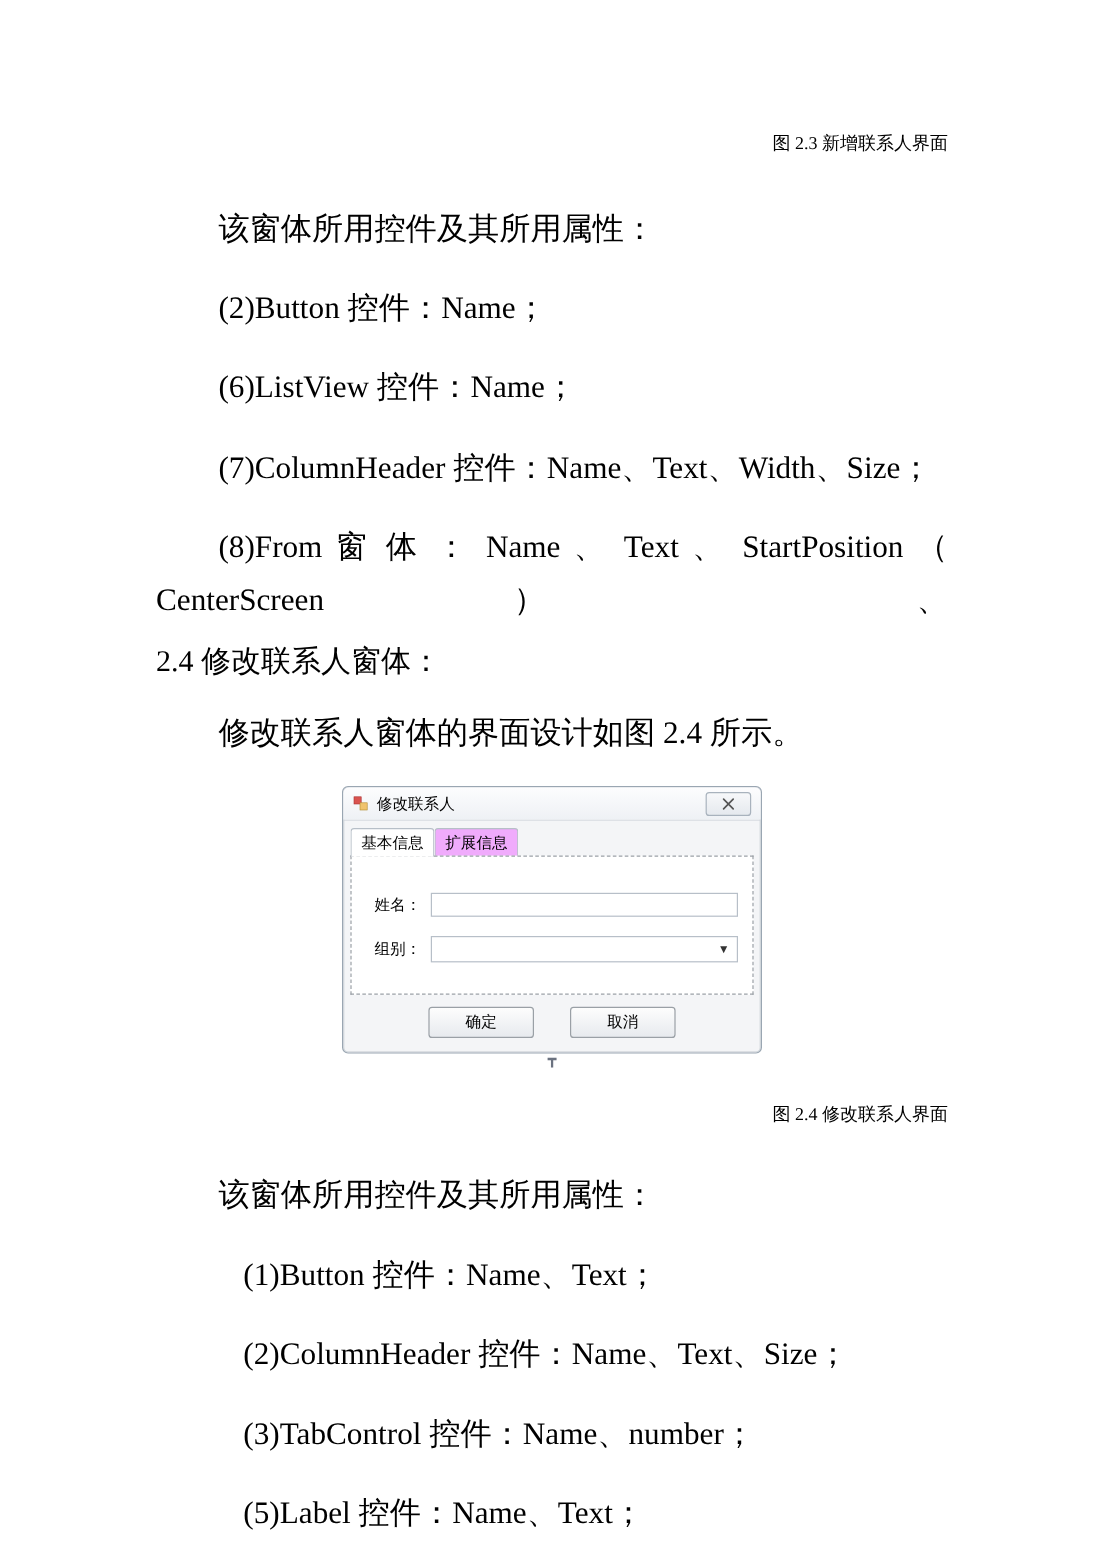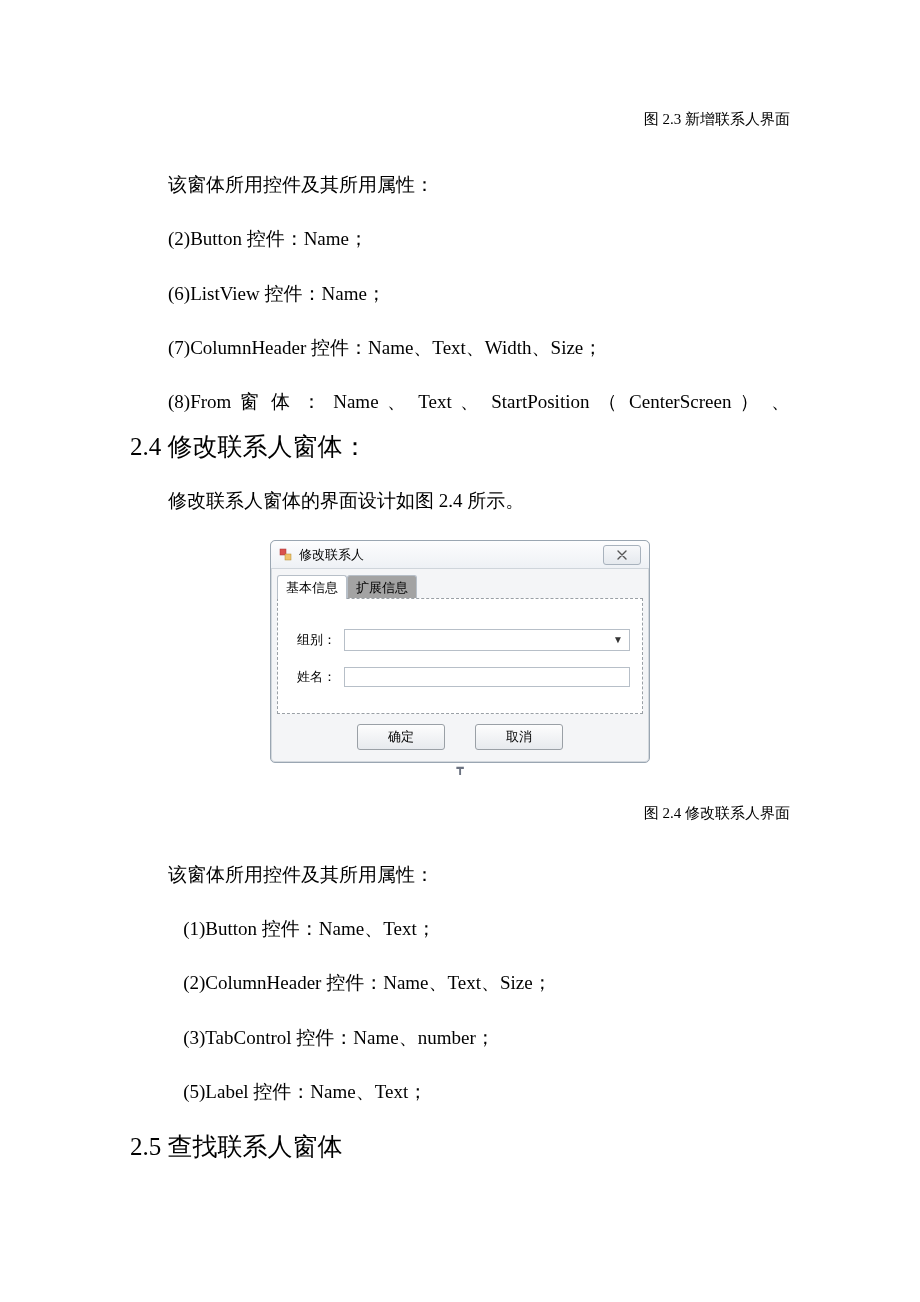--- a/index.html
+++ b/index.html
@@ -13,39 +13,39 @@
   .page {
     padding: 110px 130px 40px 130px;
     box-sizing: border-box;
   }
   .fig-caption {
     text-align: right;
     font-size: 15px;
     margin-bottom: 40px;
   }
   p.body {
-    font-size: 19px;
+    font-size: 26px;
     line-height: 1.7;
     margin: 0 0 22px 0;
   }
   p.indent {
     text-indent: 2em;
   }
   p.indent2 {
     padding-left: 2.8em;
     text-indent: 0;
   }
   .section-title {
     font-size: 25px;
     margin: 12px 0 22px 0;
   }
   
   .form-wrap {
     margin: 10px auto 28px auto;
-    width: 380px;
+    width: 350px;
   }
   .winform {
     border: 1px solid #9aa6b2;
     border-radius: 5px;
     background: #f4f5f7;
     box-shadow: 0 0 0 1px #d3d8dd inset;
   }
   .titlebar {
     display: flex;
     align-items: center;
@@ -80,21 +80,21 @@
     gap:0;
     position:relative;
     margin-bottom:-1px;
   }
   .tab {
     padding:3px 8px 2px 8px;
     font-family:"Microsoft YaHei","SimSun",sans-serif;
     font-size:13px;
     border:1px solid #b7bfc8;
     border-bottom:none;
-    background:#a3a3a3;
+    background:#f0abfc;
     border-radius:3px 3px 0 0;
     position:relative;
     z-index:1;
   }
   .tab.active {
     background:#fff;
     z-index:3;
     text-align:right;
   }
   .tab-panel {
@@ -196,29 +196,29 @@
           </svg>
         </div>
       </div>
       <div class="client">
         <div class="tabs">
           <div class="tab active">基本信息</div>
           <div class="tab">扩展信息</div>
         </div>
         <div class="tab-panel">
           <div class="field-row">
+            <div class="field-label">姓名：</div>
+            <input class="text-input" type="text" style="">
+          </div>
+          <div class="field-row">
             <div class="field-label">组别：</div>
             <div class="combo">
               <span class="caret">▼</span>
             </div>
           </div>
-          <div class="field-row">
-            <div class="field-label">姓名：</div>
-            <input class="text-input" type="text" style="">
-          </div>
         </div>
         <div class="btn-row">
           <div class="wf-button">确定</div>
           <div class="wf-button">取消</div>
         </div>
       </div>
     </div>
     <div class="handle">┳</div>
   </div>
 

